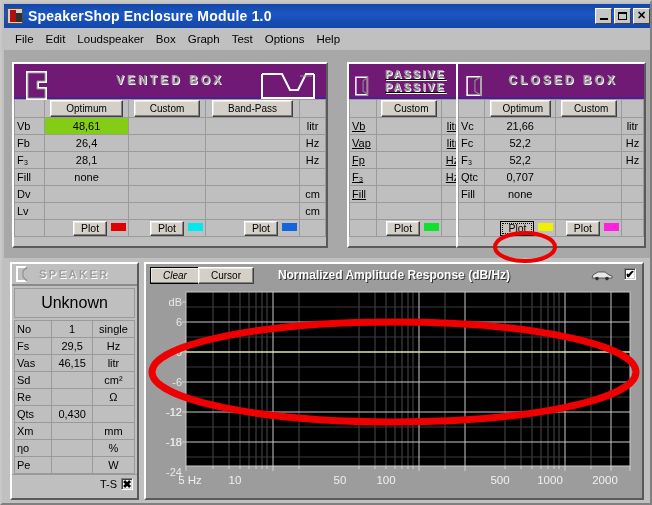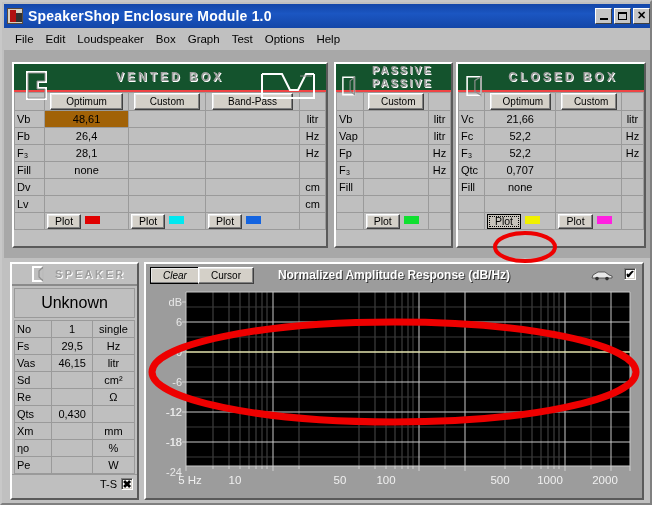--- a/index.html
+++ b/index.html
@@ -59,47 +59,47 @@
   
   .topband {
     position:absolute; left:2px; top:48px; width:646px; height:208px;
     background:#a8a8a8;
   }
   .panel {
     position:absolute; top:12px; background:#bfbfbf;
     border:2px solid #ffffff; border-right-color:#5a5a5a; border-bottom-color:#5a5a5a;
   }
   .panel.vented { left:8px; width:316px; height:186px; }
-  .panel.pr     { left:330px; width:119px; height:186px; }
+  .panel.pr     { left:343px; width:119px; height:186px;text-decoration:underline; }
   .panel.cb     { left:452px; width:190px; height:186px; }
 
   .panelhdr {
-    height:28px; background:#14532d; position:relative;
-    border-bottom:2px solid #ef4444;
+    height:35px; background:#701a75; position:relative;
+    border-bottom:2px solid #4c1d95;
     display:flex; align-items:center; justify-content:center;
   }
   .panelhdr .hdrtitle {
     font-size:12px; font-weight:bold; letter-spacing:3px; color:#9d9d9d;
     text-shadow:1px 1px 0 #ffffff; text-align:center; line-height:13px;
   }
   .panelhdr .hdrtitle.two { font-size:11px; letter-spacing:2px; }
   .boxicon { position:absolute; left:10px; top:6px; width:36px; height:32px; }
   .boxicon2 { position:absolute; right:10px; top:6px; width:56px; height:32px; }
 
   table.grid { border-collapse:collapse; width:100%; }
   table.grid td {
     border:1px solid #9a9a9a; height:17px; padding:0 2px;
     background:#bfbfbf; font-size:11px; color:#000;
   }
   td.lbl { width:30px; text-align:left; padding-left:3px; background:#bfbfbf; }
   td.val { text-align:center; font-size:12px; }
-  td.val.active { background:#a16207; }
+  td.val.active { background:#84cc16; }
   td.unit { width:26px; text-align:center; font-size:10.5px; }
   td.noborder { border:none; background:#bfbfbf; }
-  td.btncell { border:none; background:#bfbfbf; text-align:left; height:21px; padding-top:1px;margin-left:46px;}
+  td.btncell { border:none; background:#bfbfbf; text-align:right; height:21px; padding-top:1px;margin-left:46px;}
 
   .w95btn {
     display:inline-block; background:#d4d0c8; color:#000;
     border:1px solid #ffffff; border-right-color:#404040; border-bottom-color:#404040;
     box-shadow: inset -1px -1px 0 #808080, inset 1px 1px 0 #e8e8e8;
     font-size:10px; padding:1px 12px; line-height:13px; white-space:nowrap;
   }
   .hdrbtn { width:92%; text-align:center; }
   .plotbtn { padding:0px 7px; font-size:10.5px; }
   .plotbtn.focused {
@@ -109,21 +109,21 @@
   }
   .swatch { display:inline-block; width:15px; height:8px; vertical-align:1px; margin-left:4px; border:0;}
 
   
   .speakerpanel {
     position:absolute; left:8px; top:260px; width:129px; height:238px;
     background:#bfbfbf;
     border:2px solid #ffffff; border-right-color:#5a5a5a; border-bottom-color:#5a5a5a;
   }
   .spk-hdr {
-    height:22px; display:flex; align-items:center; gap:8px; padding-left:19px;
+    height:22px; display:flex; align-items:center; gap:8px; padding-left:3px;
     border-bottom:2px solid #8a8a8a;
   }
   .spk-hdr .t { font-size:11px; font-weight:bold; letter-spacing:2.5px; color:#9d9d9d; text-shadow:1px 1px 0 #fff; }
   .spk-name {
     height:30px; margin:2px; background:#bfbfbf;
     border:1px solid #9a9a9a;
     display:flex; align-items:center; justify-content:center; font-size:16px;
   }
   .spk-foot { height:18px; border-top:1px solid #9a9a9a; display:flex; align-items:center; justify-content:flex-end; padding-right:4px; gap:4px; }
   .chk {

